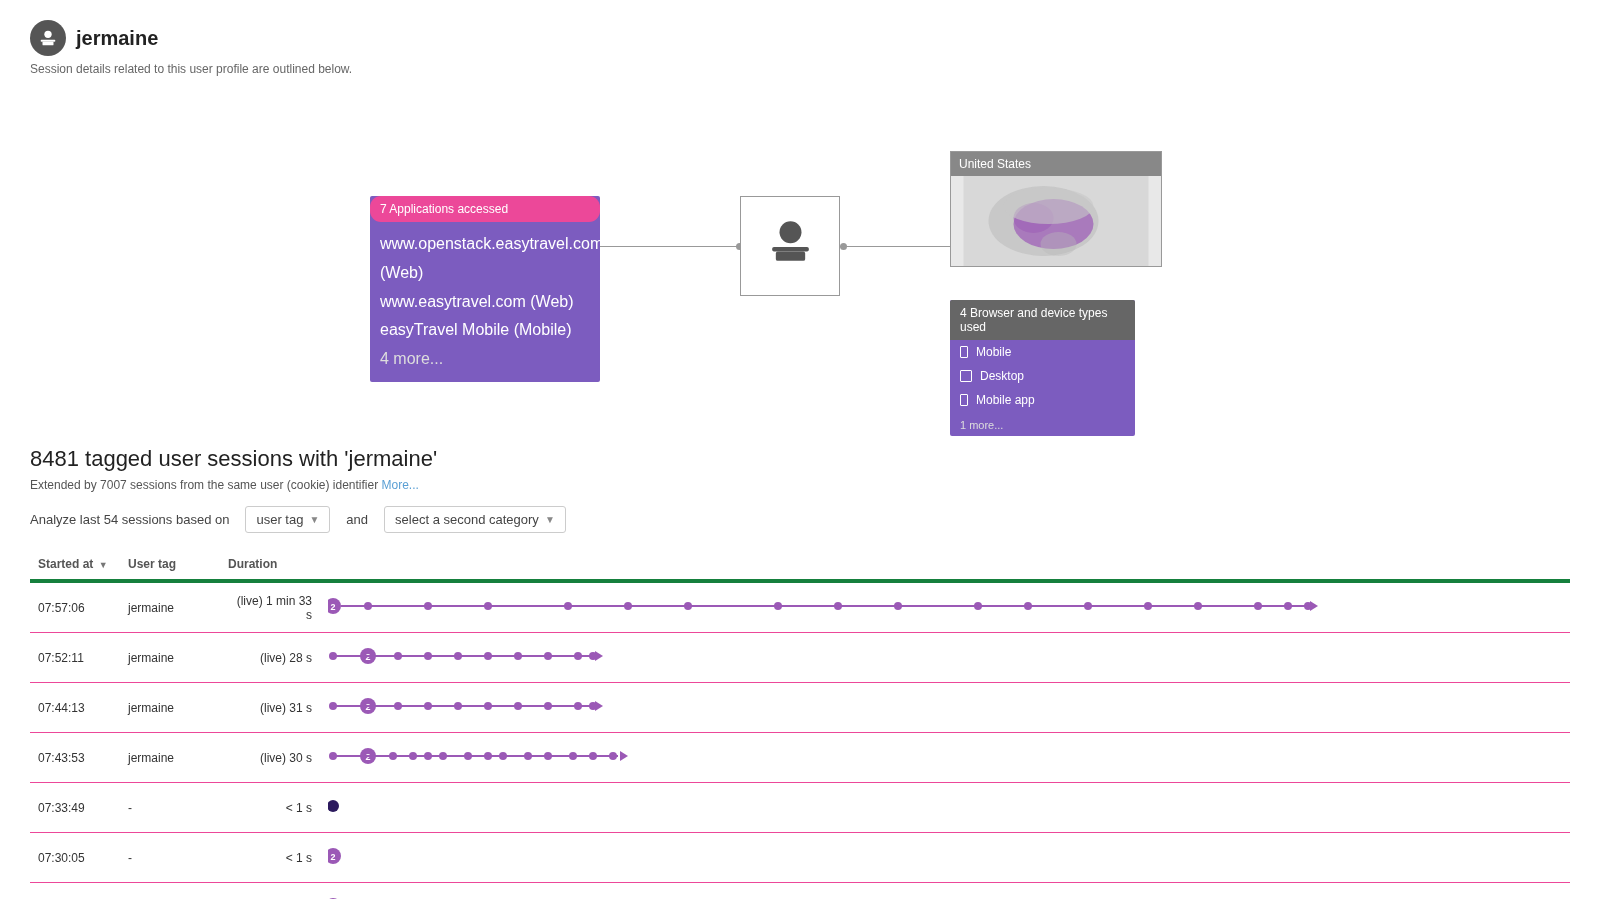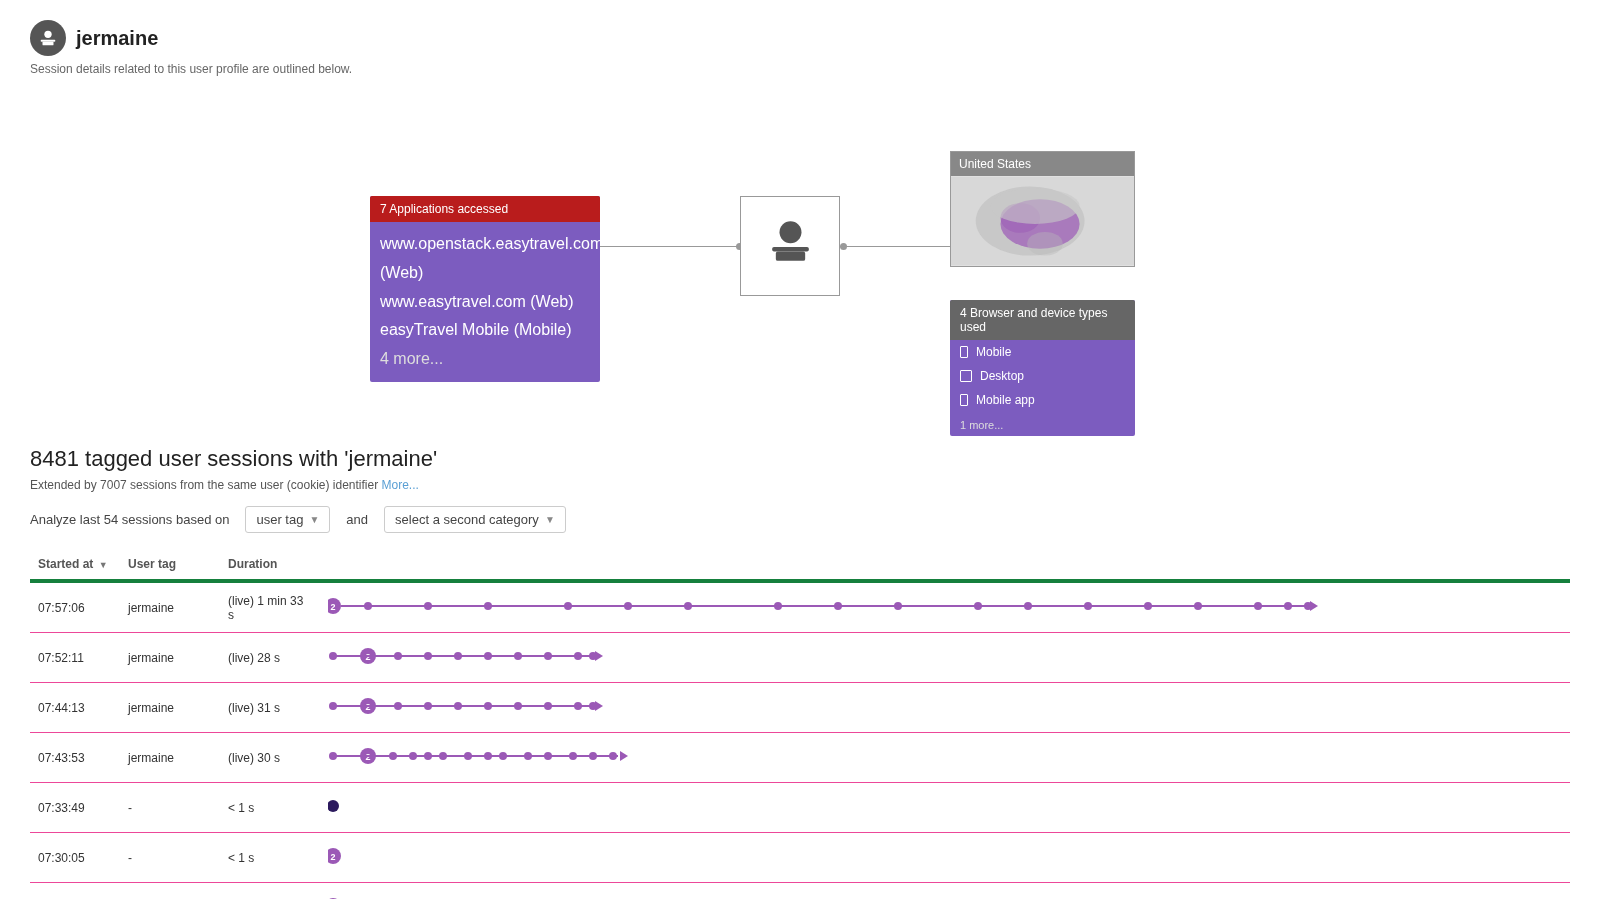--- a/index.html
+++ b/index.html
@@ -56,24 +56,25 @@
     .apps-box {
       position: absolute;
       left: 340px;
       top: 100px;
       width: 230px;
       background: #7c5cbf;
       border-radius: 2px;
       overflow: hidden;
     }
     .apps-box-header {
-      background: #b91c1c;
+      background: #ec4899;
       color: white;
       font-size: 12px;
       padding: 6px 10px;
+      border-radius: 11px;
     }
     .apps-box-body {
       padding: 8px 10px;
       color: white;
       font-size: 16px;
       line-height: 1.8;
     }
     .apps-box-body .more-link {
       color: #ddd;
     }
@@ -130,21 +131,21 @@
       width: 120px;
       height: 1px;
       background: #999;
     }
 
     
     .location-box {
       position: absolute;
       left: 920px;
       top: 55px;
-      width: 185px;
+      width: 212px;
       border: 1.5px solid #999;
       background: #4d7c0f;
     }
     .location-box-header {
       background: #888;
       color: white;
       font-size: 12px;
       padding: 5px 8px;
     }
     .location-map {
@@ -265,21 +266,21 @@
     }
     .sessions-table td {
       padding: 8px 8px;
       font-size: 12px;
       color: #333;
       border-bottom: 1px solid #ec4899;
       vertical-align: middle;
     }
     .col-started { width: 90px; }
     .col-tag { width: 100px; }
-    .col-duration { width: 100px; text-align: left; padding-right: 14px; }
+    .col-duration { width: 100px; text-align: right; padding-right: 14px; }
     .col-chart { }
   </style>
 </head>
 <body>
 
 <div class="page-container">
 
   <div class="user-header">
     <div class="user-icon-circle">
       <svg width="22" height="22" viewBox="0 0 24 24" fill="white">

